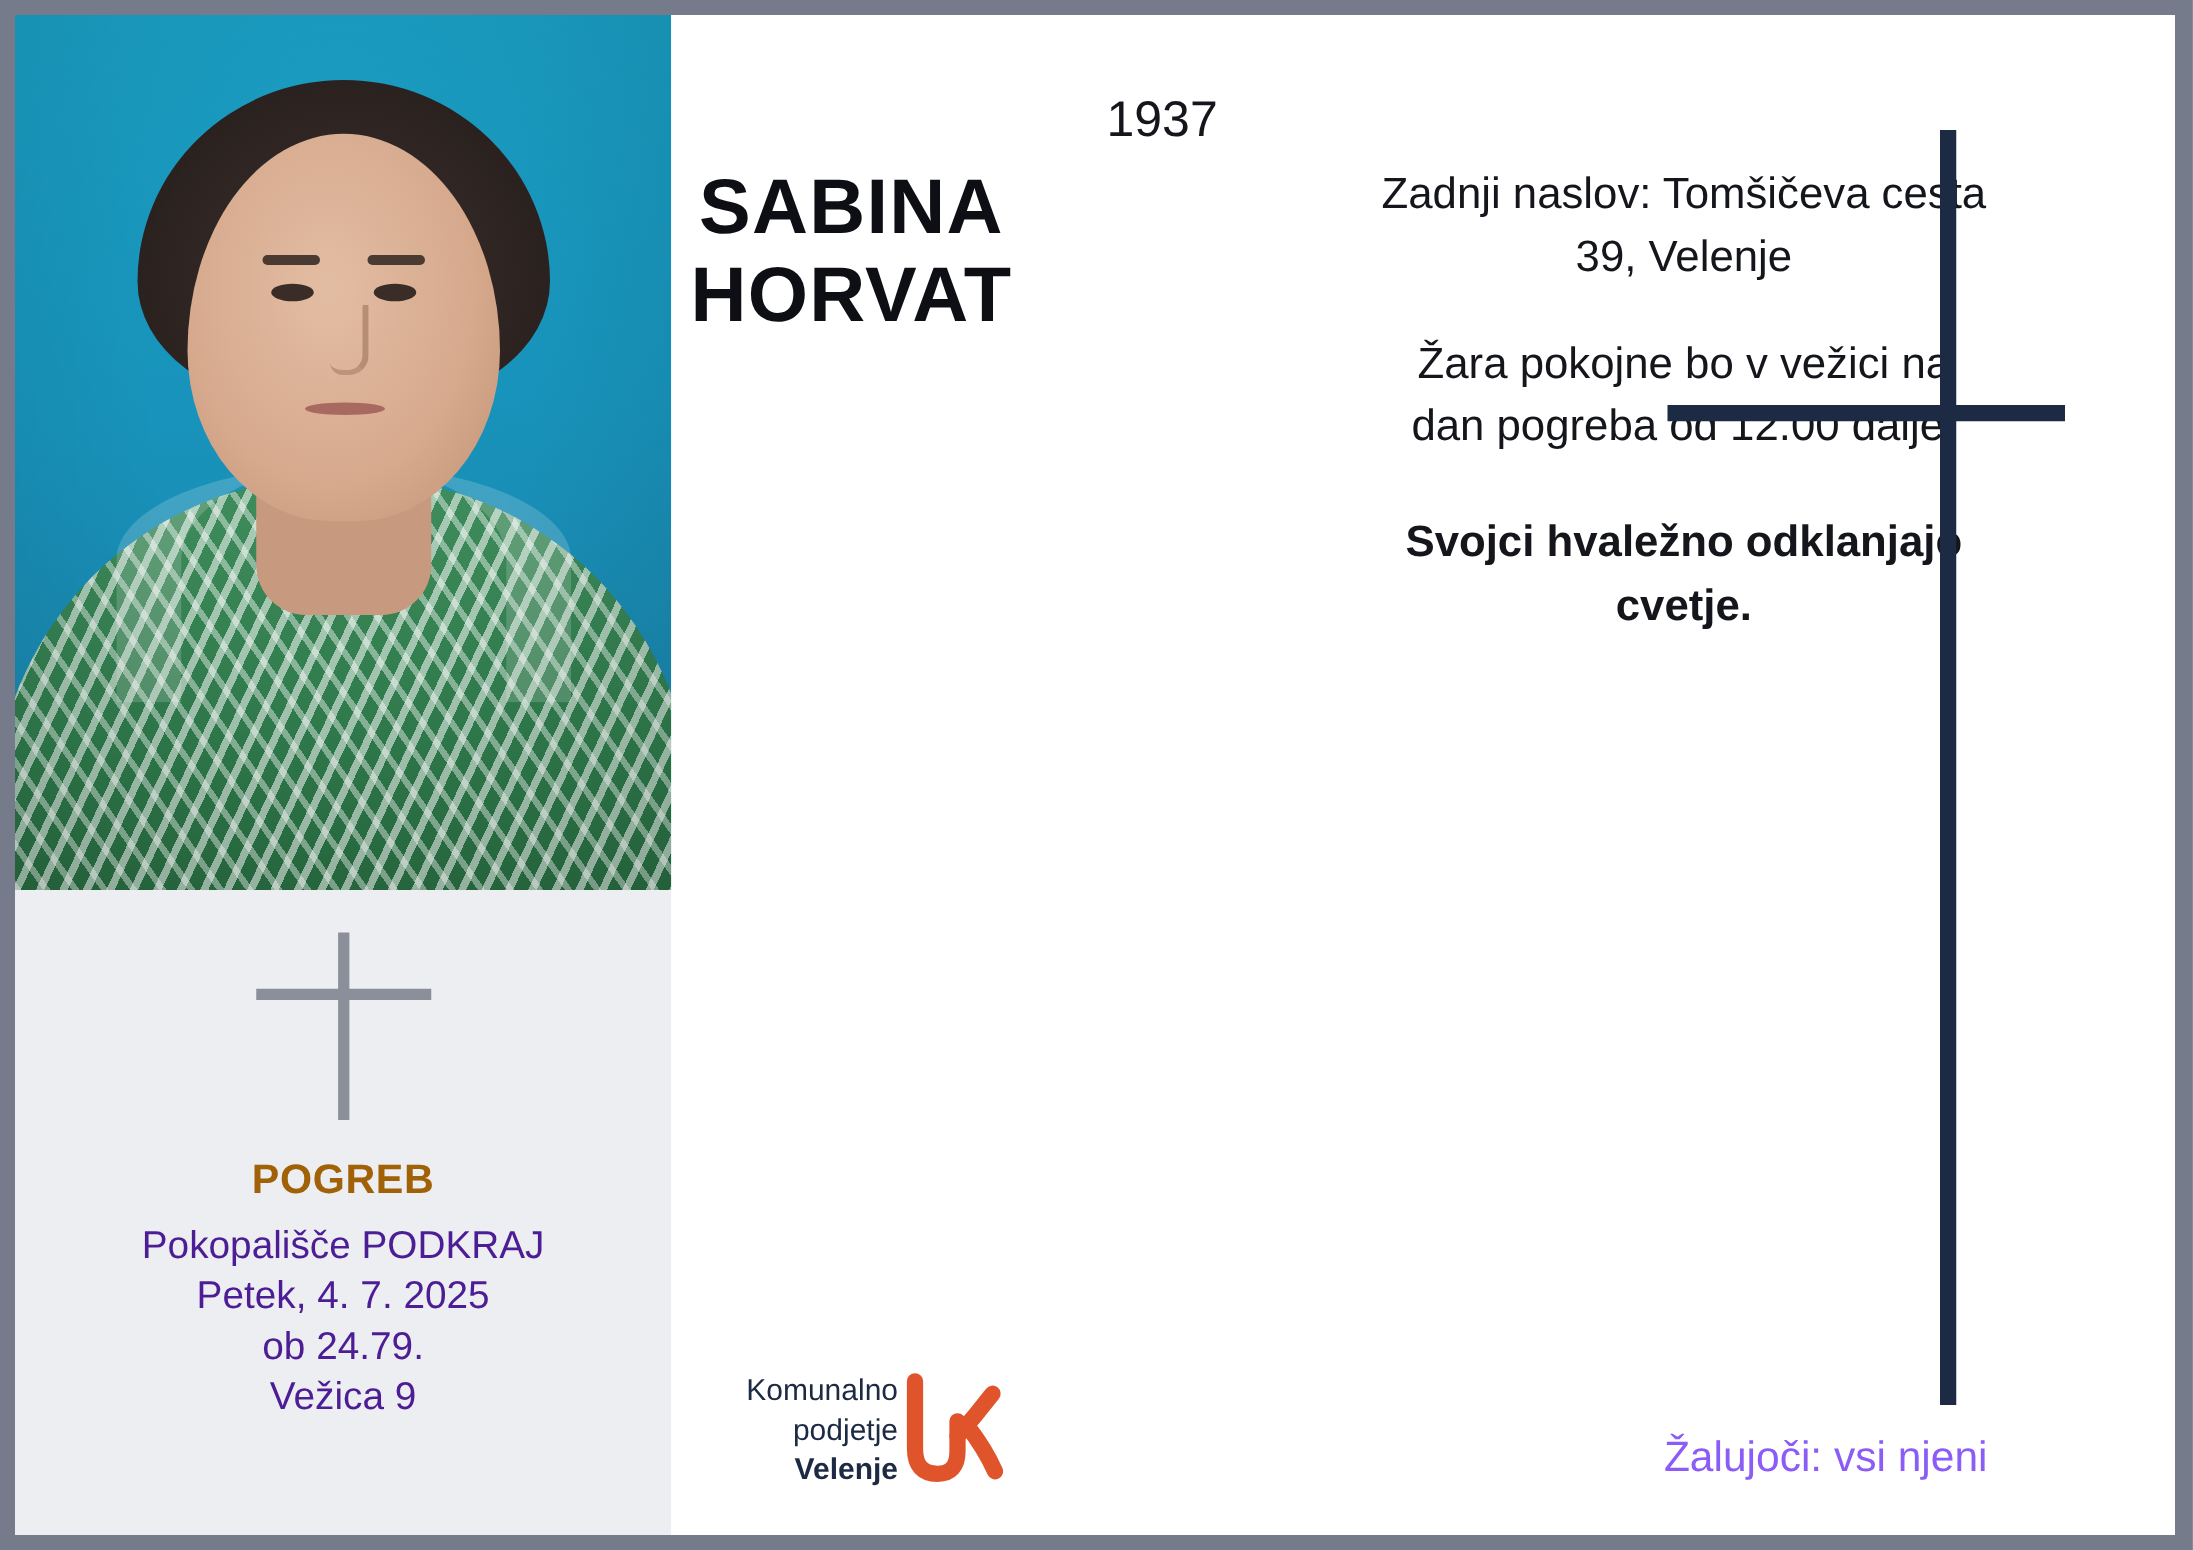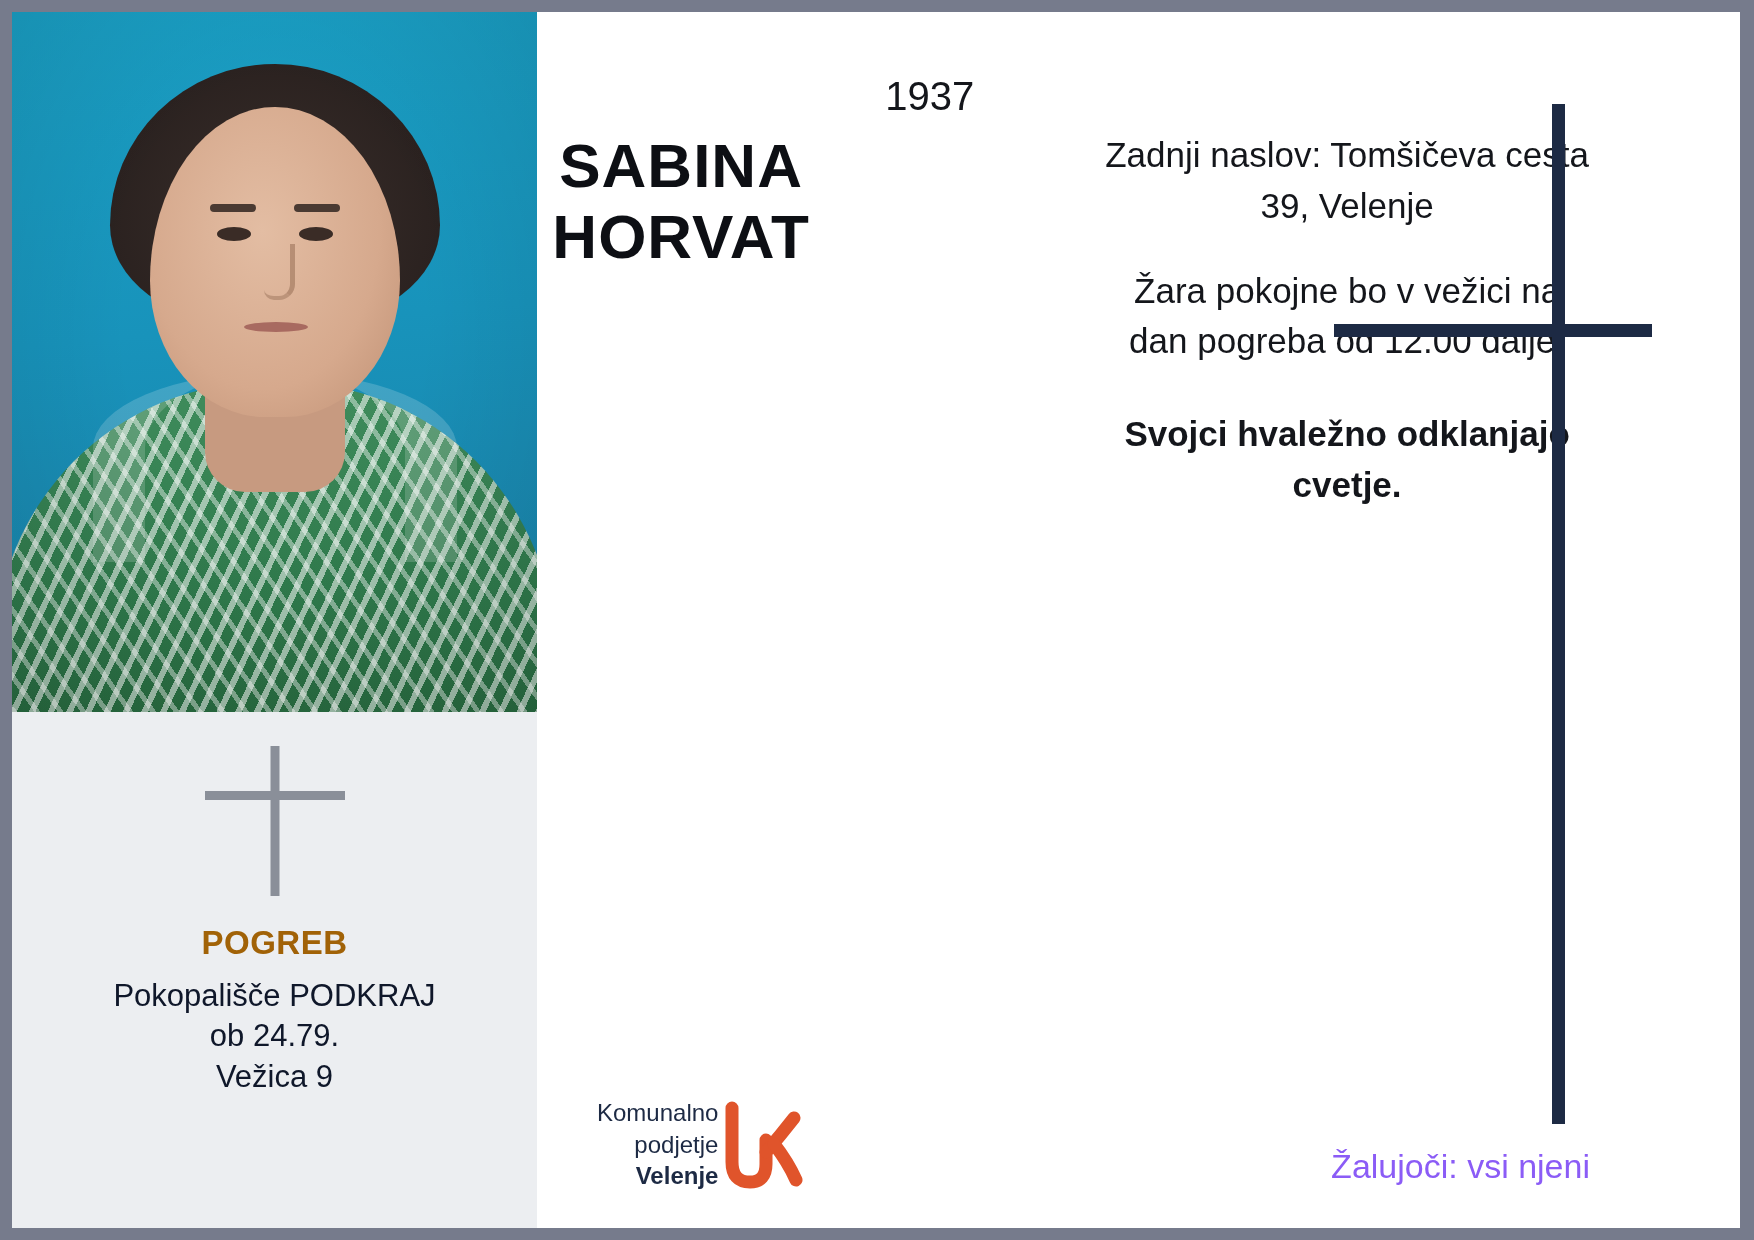--- a/index.html
+++ b/index.html
@@ -191,21 +191,21 @@
   }
   .pogreb-title {
     font-size: 33px;
     font-weight: bold;
     color: #a16207;
     letter-spacing: 0.5px;
     margin-bottom: 14px;
   }
   .left-line {
     font-size: 31px;
-    color: #0f172a;
+    color: #4c1d95;
     line-height: 1.30;
   }
   
   .right-col {
     position: relative;
     flex: 1;
     background: #ffffff;
     display: flex;
     flex-direction: row;
   }
@@ -269,21 +269,21 @@
     right: 0;
     bottom: 36px;
     display: flex;
     align-items: flex-end;
     justify-content: space-between;
     padding: 0 150px 0 60px;
     box-sizing: border-box;
   }
   .logo {
     display: flex;
-    align-items: flex-end;
+    align-items: flex-start;
   }
   .logo-text {
     font-size: 24px;
     color: #1d2a44;
     line-height: 1.32;
     text-align: right;
   }
   .logo-text .strong {
     font-weight: bold;
   }
@@ -321,20 +321,21 @@
         <div class="p-shadow"></div>
       </div>
 
       <div class="left-info">
         <div class="cross-small">
           <div class="v"></div>
           <div class="h"></div>
         </div>
         <div class="pogreb-title">POGREB</div>
         <div class="left-line">Pokopališče PODKRAJ</div>
+        <div class="left-line">Petek, 4. 7. 2025</div>
         <div class="left-line">ob 24.79.</div>
         <div class="left-line">Vežica 9</div>
       </div>
     </div>
 
     <div class="right-col">
 
       <div class="cross-big">
         <div class="v"></div>
         <div class="h"></div>

